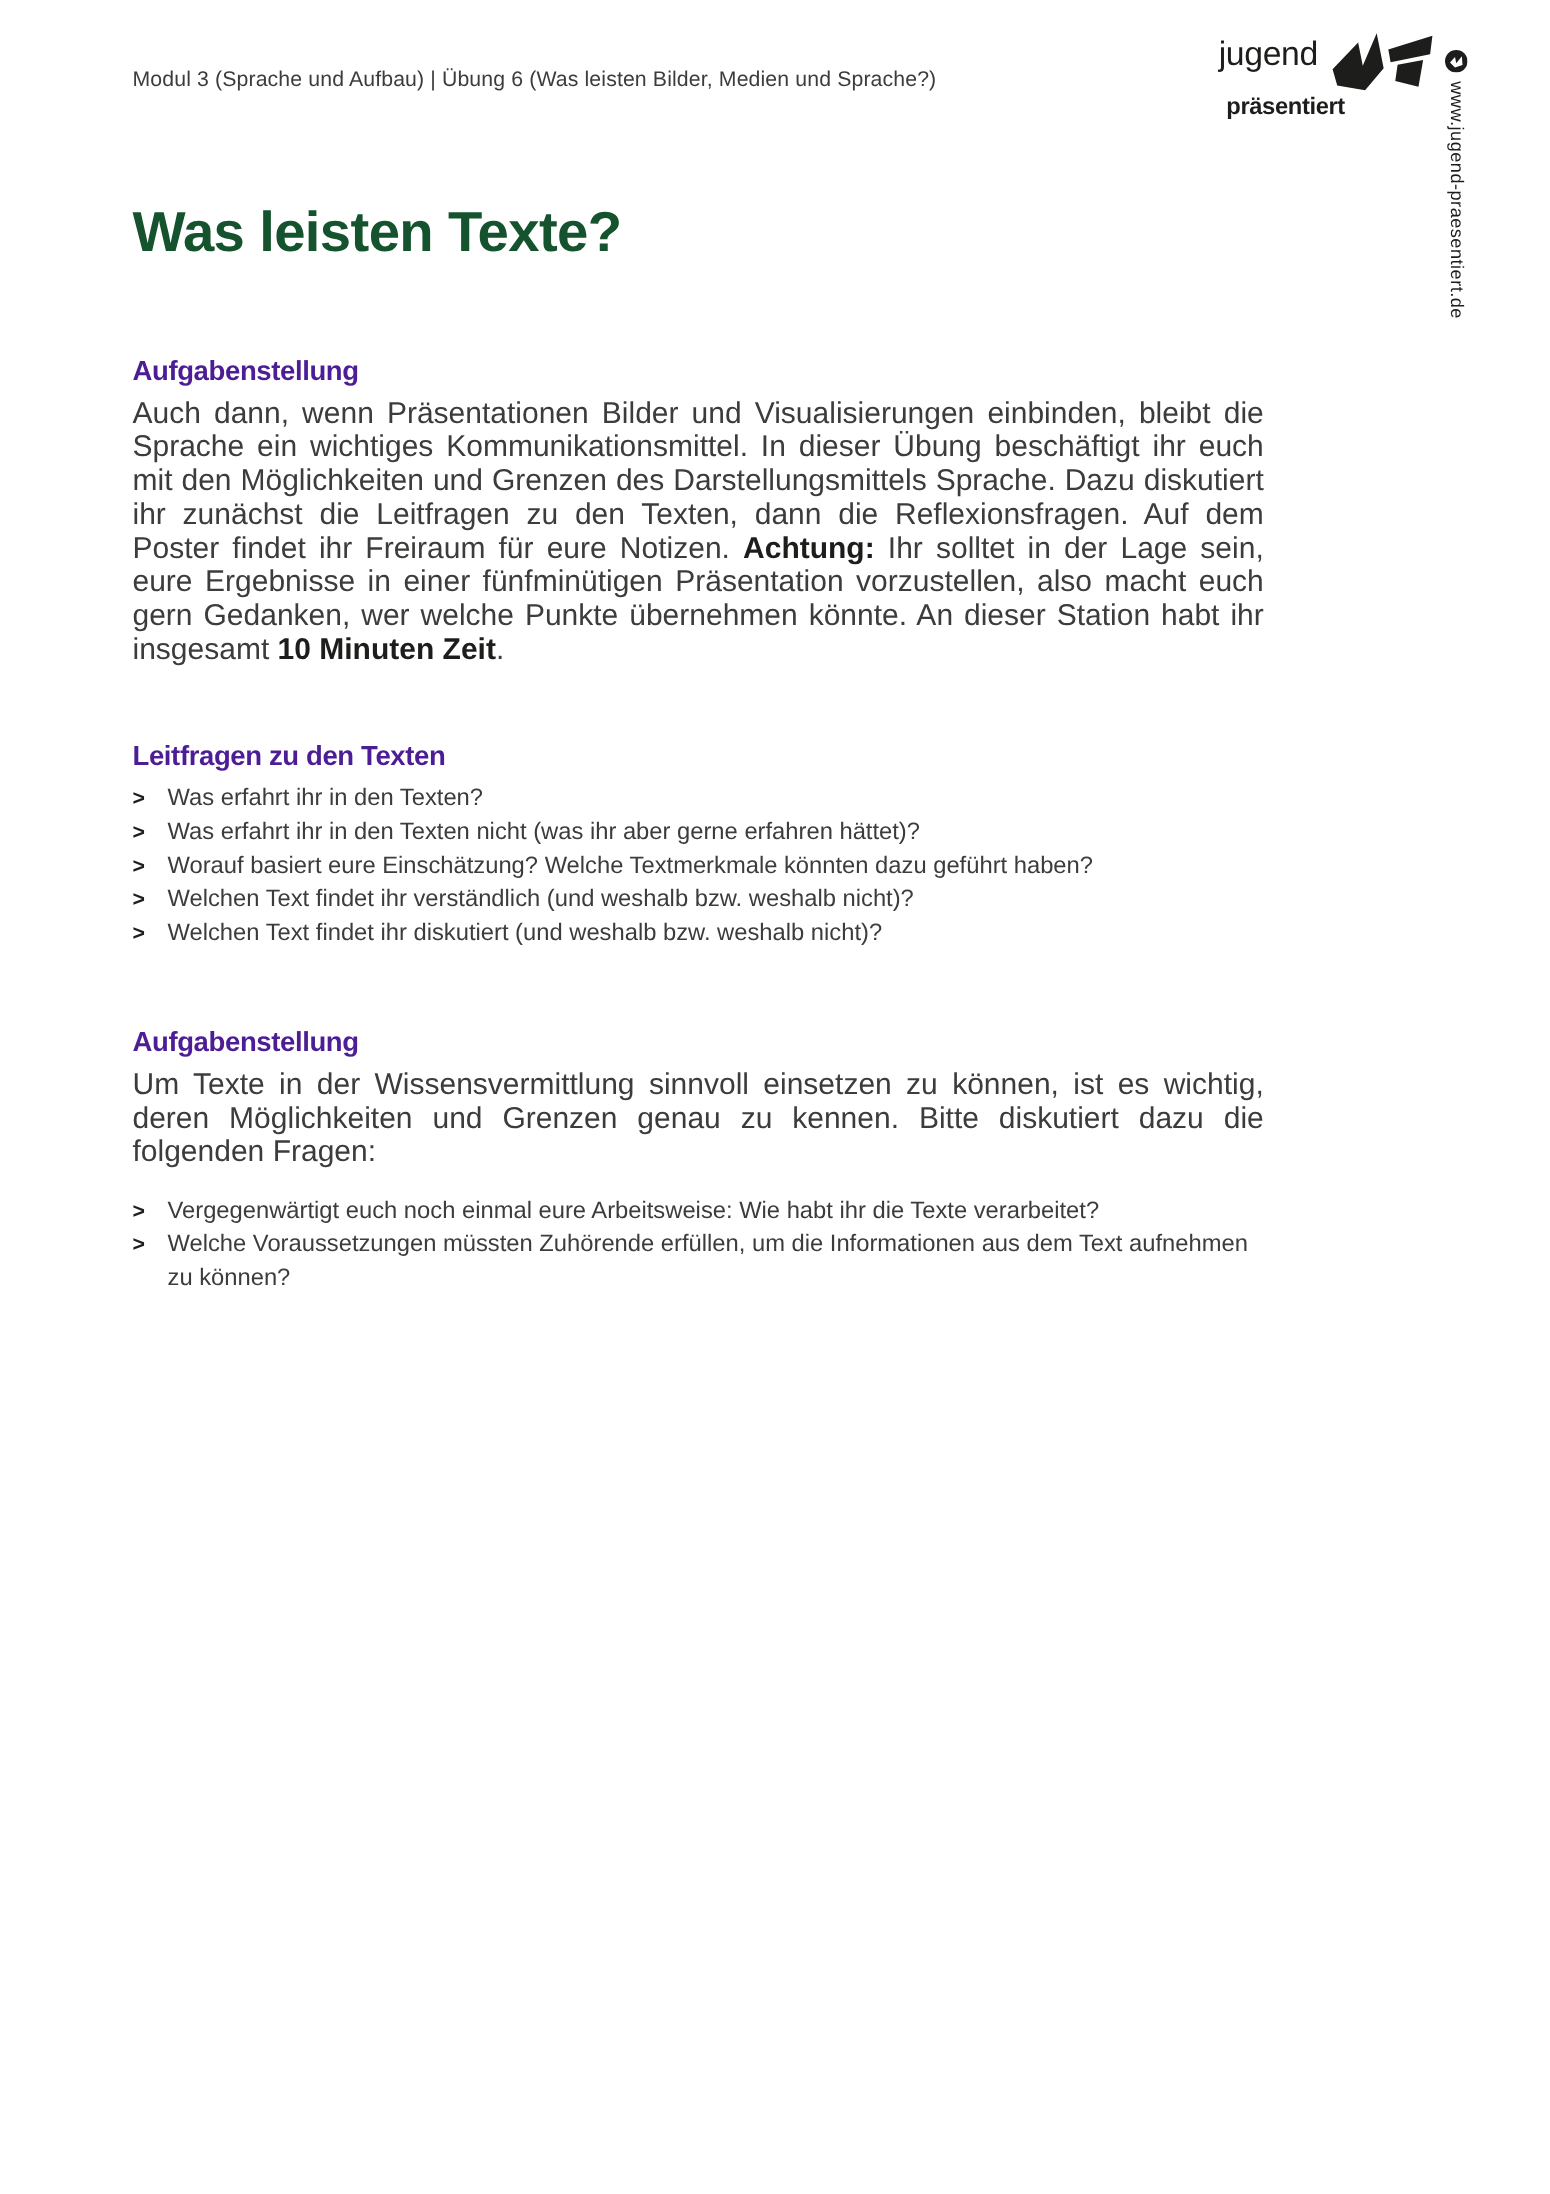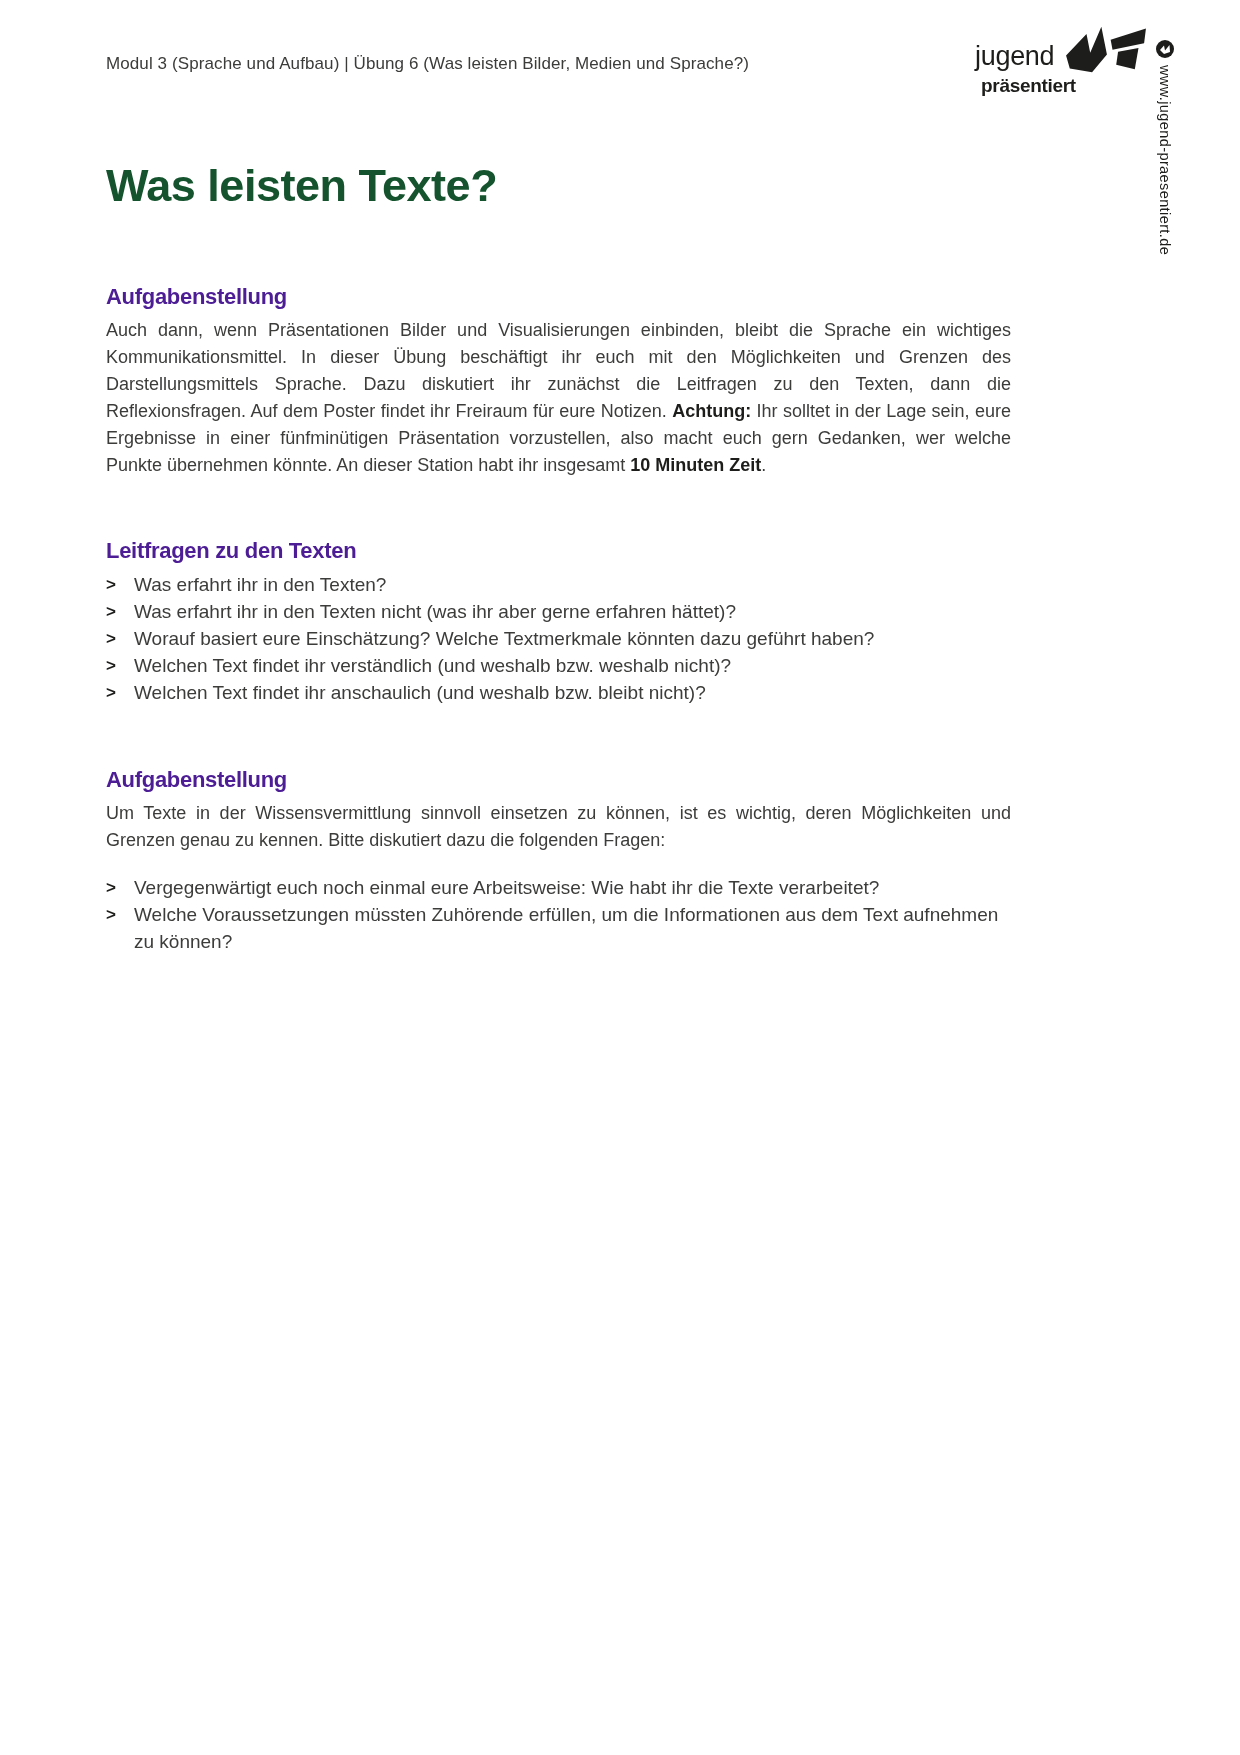--- a/index.html
+++ b/index.html
@@ -39,21 +39,21 @@
   section.sec-reflexion { margin-top: 60px; }
   h2.sec-heading {
     font-size: 22px;
     line-height: 28px;
     font-weight: bold;
     color: #4c1d95;
     letter-spacing: -0.3px;
     margin-bottom: 6px;
   }
   p.body-text {
-    font-size: 18px;
+    font-size: 24px;
     line-height: 27px;
     text-align: justify;
     color: #3c3c3b;
   }
   p.body-text strong { color: #1d1d1b; }
   ul.chevron-list {
     list-style: none;
     margin-top: 2px;
   }
   ul.chevron-list li {
@@ -75,21 +75,21 @@
 
   
   .logo {
     position: absolute;
     left: 975px;
     top: 30px;
     color: #1d1d1b;
   }
   .logo-top {
     display: flex;
-    align-items: flex-end;
+    align-items: flex-start;
     gap: 9px;
   }
   .logo-word1 {
     font-size: 27px;
     line-height: 1;
     font-weight: normal;
     letter-spacing: -0.3px;
     padding-bottom: 4px;
   }
   .logo-mark { width: 86px; height: 52px; margin-top: -8px; }
@@ -182,21 +182,21 @@
             <span class="li-text">Worauf basiert eure Einschätzung? Welche Textmerkmale könnten dazu geführt haben?</span>
           </li>
 
           <li>
             <span class="bullet">&gt;</span>
             <span class="li-text">Welchen Text findet ihr verständlich (und weshalb bzw. weshalb nicht)?</span>
           </li>
 
           <li>
             <span class="bullet">&gt;</span>
-            <span class="li-text">Welchen Text findet ihr anschaulich (und weshalb bzw. bleibt nicht)?</span>
+            <span class="li-text">Welchen Text findet ihr diskutiert (und weshalb bzw. weshalb nicht)?</span>
           </li>
         </ul>
     </section>
 
     <section class="sec-reflexion">
       <h2 class="sec-heading">Aufgabenstellung</h2>
       <p class="body-text">Um Texte in der Wissensvermittlung sinnvoll einsetzen zu können, ist es wichtig, deren Möglichkeiten und Grenzen genau zu kennen. Bitte diskutiert dazu die folgenden Fragen:</p>
       <ul class="chevron-list">
 
           <li>

